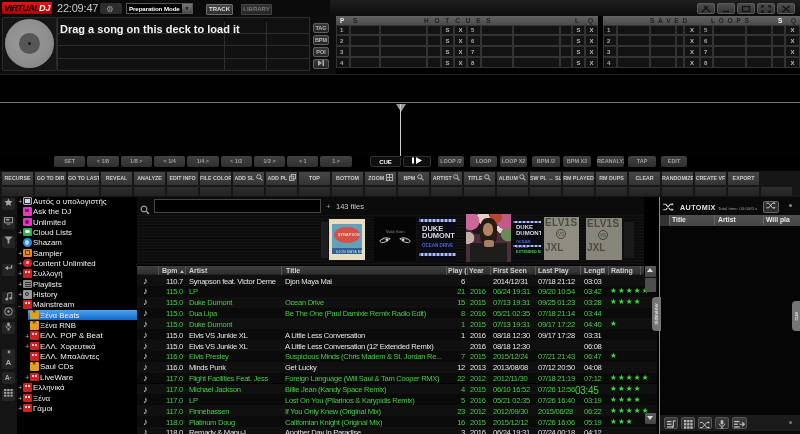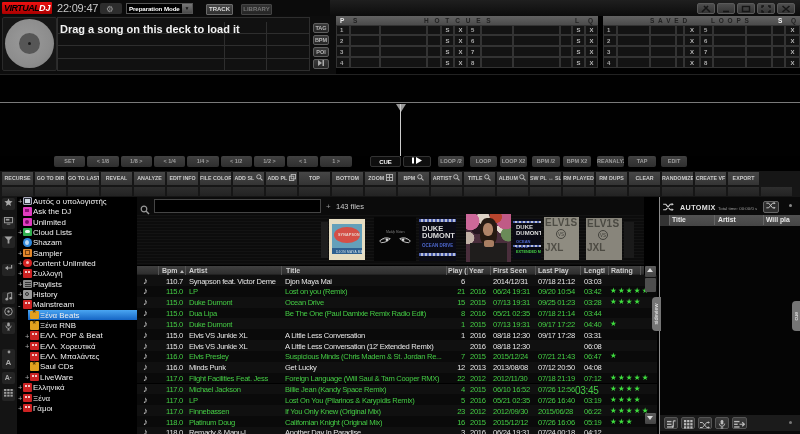--- a/index.html
+++ b/index.html
@@ -564,21 +564,20 @@
 <span class="a" style="left:300px;top:1.5px;width:28px;font-size:7.6px;letter-spacing:-0.3px;color:#e4e4e4;text-align:right">6</span>
 <span class="a" style="left:333px;top:1.5px;font-size:7.6px;letter-spacing:-0.3px;color:#e4e4e4"></span>
 <span class="a" style="left:356px;top:1.5px;font-size:7.6px;letter-spacing:-0.3px;color:#e4e4e4">2014/12/31</span>
 <span class="a" style="left:401px;top:1.5px;font-size:7.6px;letter-spacing:-0.3px;color:#e4e4e4">07/18 21:12</span>
 <span class="a" style="left:447px;top:1.5px;font-size:7.6px;letter-spacing:-0.3px;color:#e4e4e4">03:03</span>
 </div>
 <div class="a" style="left:137px;top:285.85px;width:520px;height:10.85px;background:#0a0a0a;overflow:hidden">
 <span class="a" style="left:6px;top:-0.5px;font-size:9.5px;color:#d8d8d8">♪</span>
 <span class="a" style="left:21px;top:1.5px;width:25px;font-size:7.6px;letter-spacing:-0.3px;color:#44cc44;text-align:right">115.0</span>
 <span class="a" style="left:52px;top:1.5px;font-size:7.6px;letter-spacing:-0.3px;color:#44cc44;white-space:nowrap">LP</span>
-<span class="a" style="left:148px;top:1.5px;width:162px;font-size:7.6px;letter-spacing:-0.3px;color:#44cc44;white-space:nowrap;overflow:hidden">Lost on you (Remix)</span>
 <span class="a" style="left:300px;top:1.5px;width:28px;font-size:7.6px;letter-spacing:-0.3px;color:#44cc44;text-align:right">21</span>
 <span class="a" style="left:333px;top:1.5px;font-size:7.6px;letter-spacing:-0.3px;color:#44cc44">2016</span>
 <span class="a" style="left:356px;top:1.5px;font-size:7.6px;letter-spacing:-0.3px;color:#44cc44">06/24 19:31</span>
 <span class="a" style="left:401px;top:1.5px;font-size:7.6px;letter-spacing:-0.3px;color:#44cc44">09/20 10:54</span>
 <span class="a" style="left:447px;top:1.5px;font-size:7.6px;letter-spacing:-0.3px;color:#44cc44">03:42</span>
 <span class="a" style="left:473px;top:0.5px;font-size:7.5px;color:#3edd3e;letter-spacing:1.2px">★★★★★</span>
 </div>
 <div class="a" style="left:137px;top:296.70px;width:520px;height:10.85px;background:#101010;overflow:hidden">
 <span class="a" style="left:6px;top:-0.5px;font-size:9.5px;color:#d8d8d8">♪</span>
 <span class="a" style="left:21px;top:1.5px;width:25px;font-size:7.6px;letter-spacing:-0.3px;color:#44cc44;text-align:right">115.0</span>

